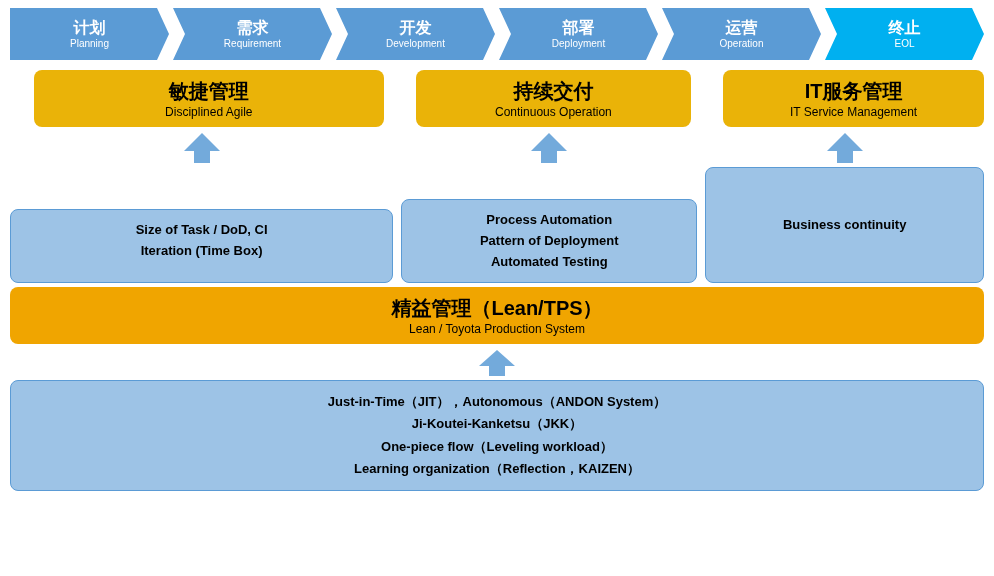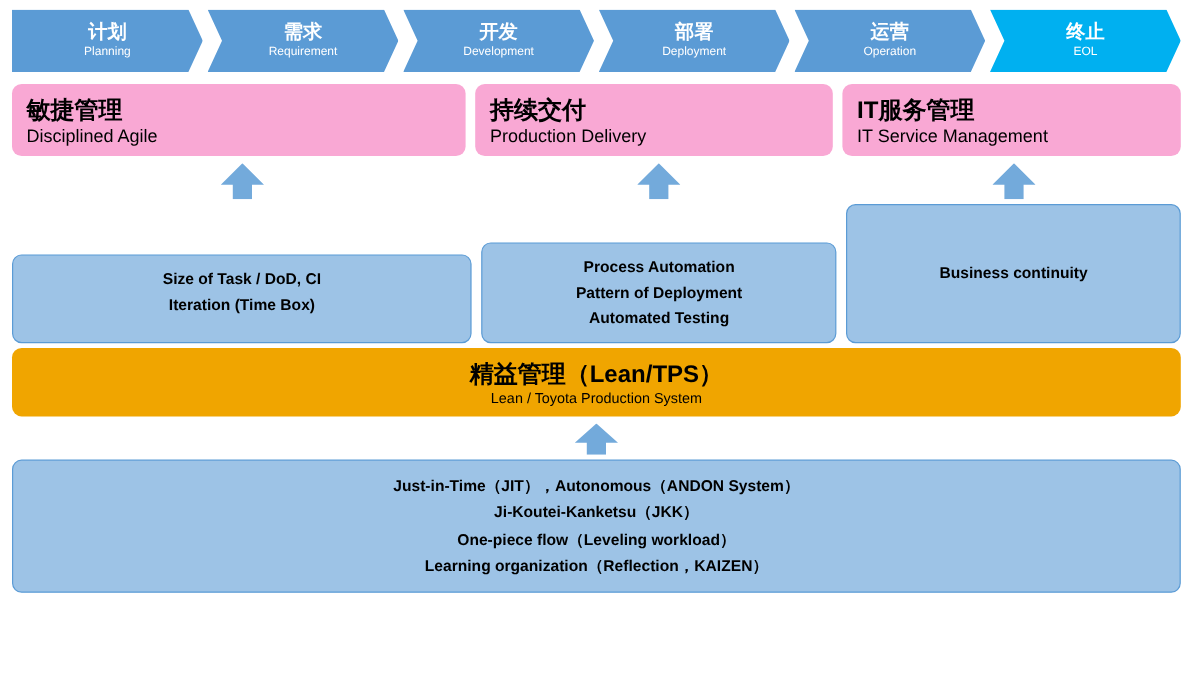--- a/index.html
+++ b/index.html
@@ -65,40 +65,41 @@
 
     
     .top-row {
       display: flex;
       gap: 8px;
       width: 100%;
       margin-bottom: 6px;
     }
 
     .mgmt-box {
-      background: #f9a8d4;
+      background: #eab308;
       border-radius: 8px;
       padding: 8px 12px;
       text-align: center;
       color: #000;
       display: flex;
       flex-direction: column;
-      align-items: flex-start;
+      align-items: center;
       justify-content: center;
+      margin-left: 24px;
     }
     .mgmt-box.agile { flex: 2.2; }
     .mgmt-box.delivery { flex: 1.7; padding-left: 12px; }
     .mgmt-box.itsm { flex: 1.6; }
 
     .mgmt-box .zh {
       font-size: 20px;
       font-weight: bold;
     }
     .mgmt-box .en {
-      font-size: 15px;
+      font-size: 12px;
     }
 
     .info-box {
       background: #9dc3e6;
       border-radius: 8px;
       padding: 10px 14px;
       text-align: center;
       color: #000;
       font-size: 13px;
       font-weight: bold;
@@ -205,21 +206,21 @@
 
 <div class="main-content">
 
   <div class="top-row">
     <div class="mgmt-box agile">
       <div class="zh">敏捷管理</div>
       <div class="en">Disciplined Agile</div>
     </div>
     <div class="mgmt-box delivery">
       <div class="zh">持续交付</div>
-      <div class="en">Production Delivery</div>
+      <div class="en">Continuous Operation</div>
     </div>
     <div class="mgmt-box itsm">
       <div class="zh">IT服务管理</div>
       <div class="en">IT Service Management</div>
     </div>
   </div>
 
   <div class="combined-mid">
     <div class="col-wrap agile-col">
       <svg class="up-arrow" width="36" height="30" viewBox="0 0 36 30">

